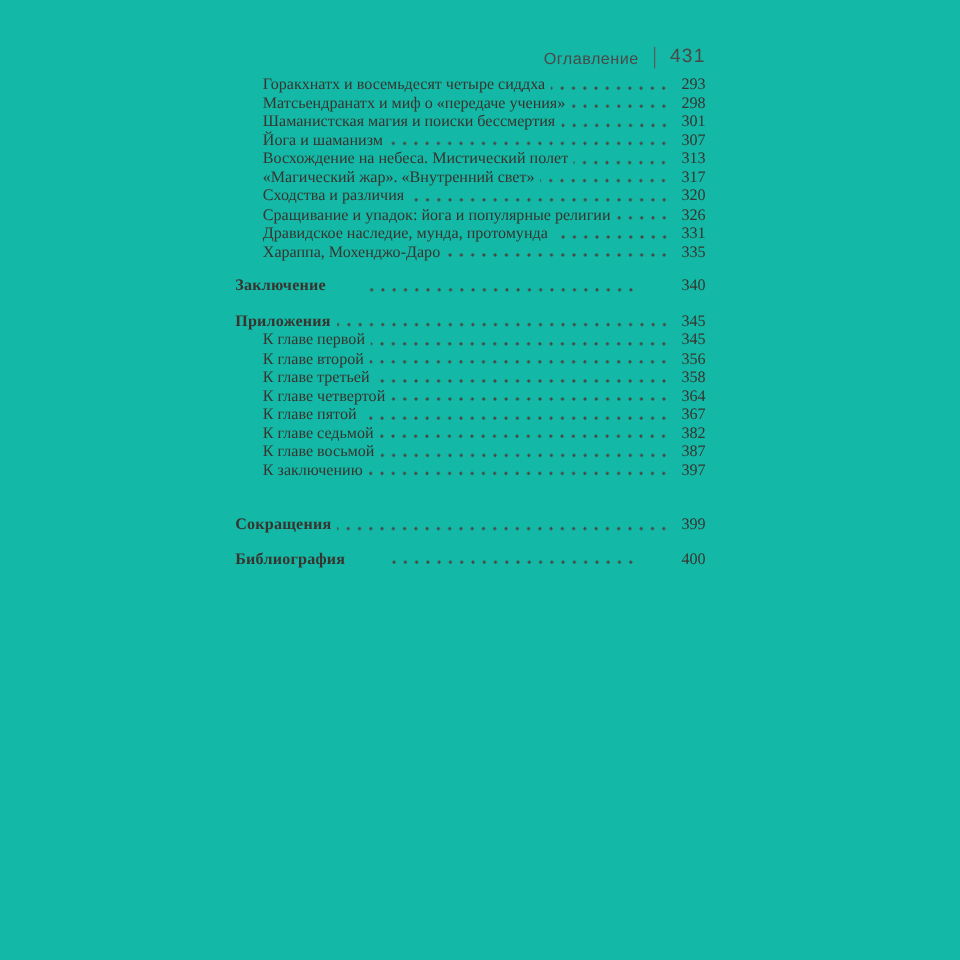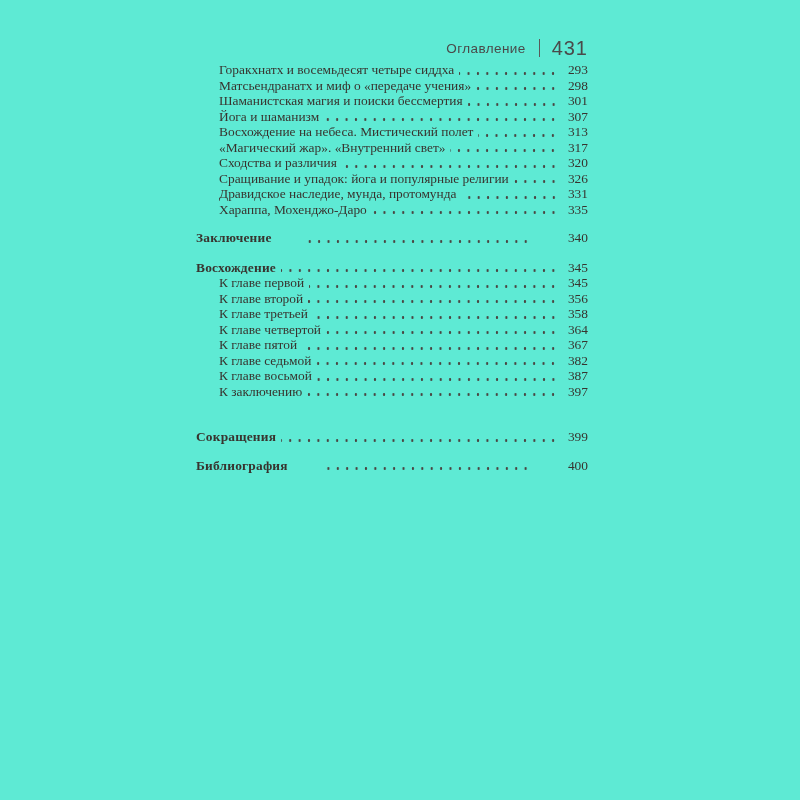--- a/index.html
+++ b/index.html
@@ -4,21 +4,21 @@
 <style>
   html, body {
     margin: 0;
     padding: 0;
     background: #ffffff;
   }
   .sheet {
     position: relative;
     width: 800px;
     height: 800px;
-    background: #5eead4;
+    background: #14b8a6;
     overflow: hidden;
   }
   .content {
     position: absolute;
     left: 196px;
     top: 38px;
     width: 392px;
   }
   
   .running-header {
@@ -34,21 +34,21 @@
     font-size: 13.5px;
     letter-spacing: 0.4px;
   }
   .running-header .hdr-sep {
     width: 1px;
     height: 18px;
     background: #5a5a5a;
     margin: 0 12px 0 13px;
   }
   .running-header .hdr-num {
-    font-size: 20px;
+    font-size: 16px;
     letter-spacing: 1px;
   }
   
   .toc {
     font-family: "Liberation Serif", "DejaVu Serif", serif;
     font-size: 13.4px;
     color: #38342f;
   }
   .row {
     display: flex;
@@ -149,21 +149,21 @@
         <span class="pagenum">335</span>
       </div>
 
       <div class="row head gap-a">
         <span class="label">Заключение</span>
         <span class="leader"></span>
         <span class="pagenum">340</span>
       </div>
 
       <div class="row head gap-b">
-        <span class="label">Восхождение</span>
+        <span class="label">Приложения</span>
         <span class="leader"></span>
         <span class="pagenum">345</span>
       </div>
       <div class="row indent">
         <span class="label">К главе первой</span>
         <span class="leader"></span>
         <span class="pagenum">345</span>
       </div>
       <div class="row indent">
         <span class="label">К главе второй</span>

